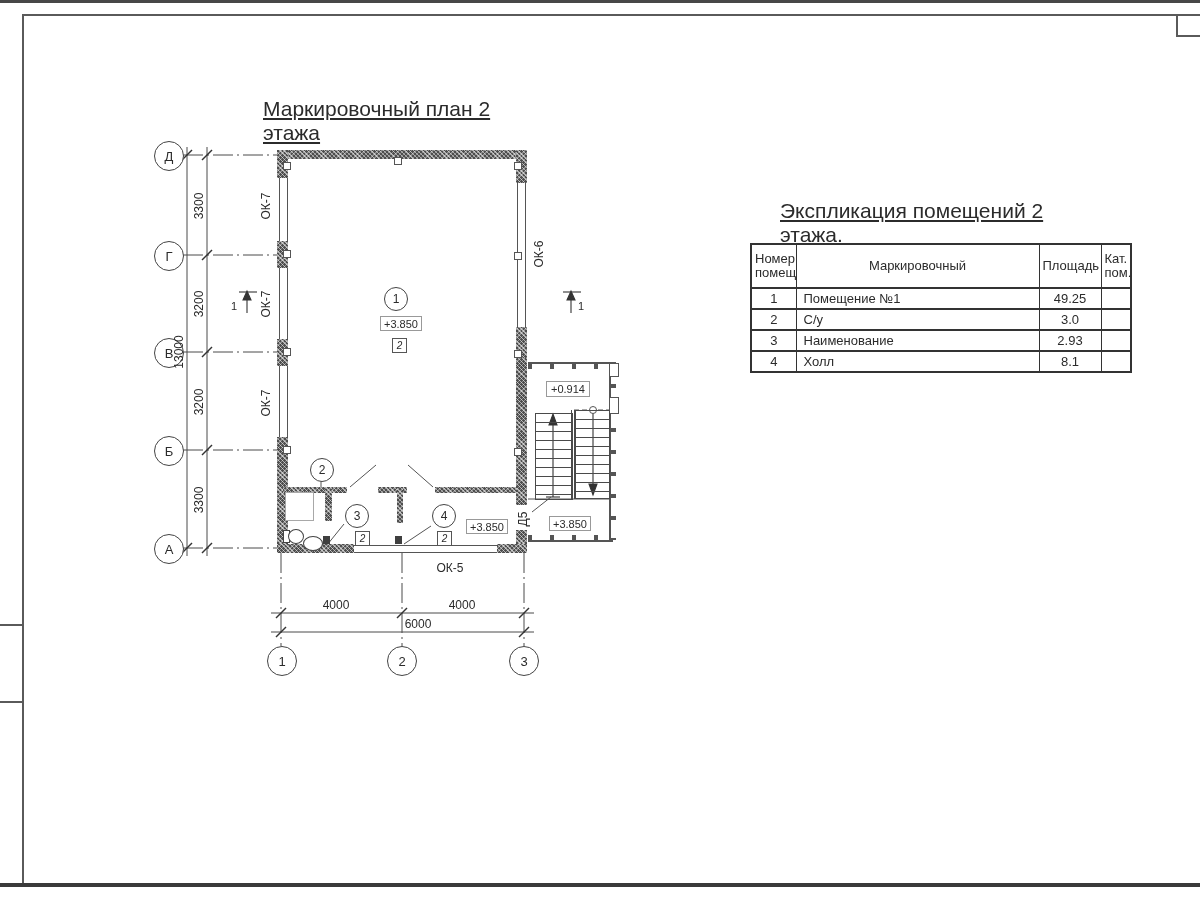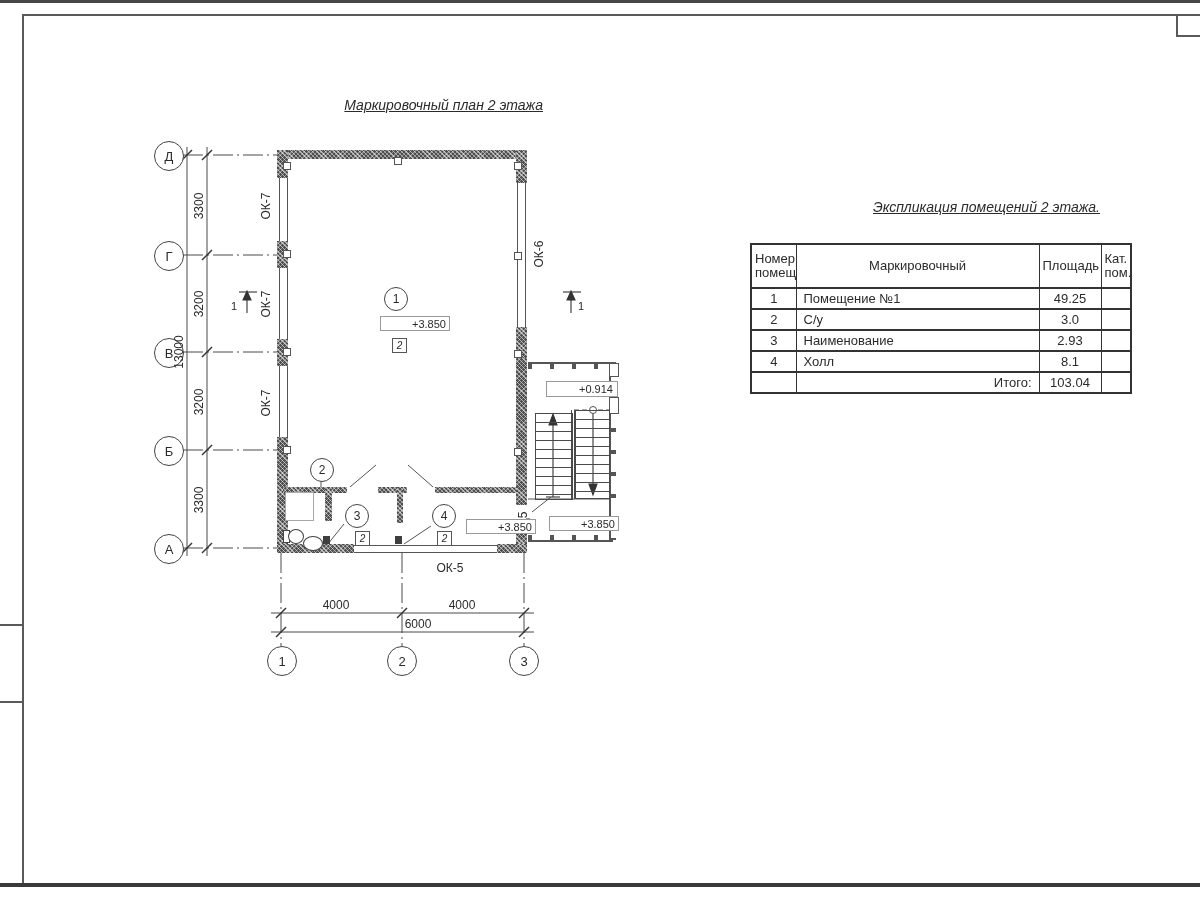--- a/index.html
+++ b/index.html
@@ -12,26 +12,26 @@
                      repeating-linear-gradient(-45deg,rgba(255,255,255,.35) 0 1px,transparent 1px 3px);}
   
   .winV{position:absolute;border-left:1.5px solid #555;border-right:1.5px solid #555;width:7px;}
   .winH{position:absolute;border-top:1.5px solid #555;border-bottom:1.5px solid #555;height:6px;}
   .tick{position:absolute;width:6px;height:6px;border:1px solid #555;background:#fff;}
   .circle{position:absolute;border:1.3px solid #444;border-radius:50%;background:#fff;
     display:flex;align-items:center;justify-content:center;font-size:13px;}
   .rcircle{width:22px;height:22px;font-size:12px;}
   .acircle{width:28px;height:28px;}
   .lvl{position:absolute;border:1px solid #999;background:#fff;font-size:11px;
-    display:flex;align-items:center;justify-content:center;padding-left:28px;}
+    display:flex;align-items:center;justify-content:center;}
   .fin{position:absolute;width:13px;height:13px;border:1px solid #555;background:#fff;
     font-style:italic;font-size:10px;display:flex;align-items:center;justify-content:center;}
   .vtext{position:absolute;transform:rotate(-90deg);text-align:center;font-size:12px;}
   .dimt{position:absolute;text-align:center;font-size:12px;}
-  .title{position:absolute;font-style:italic;font-size:14px;text-decoration:underline;text-align:right;}
+  .title{position:absolute;font-size:21px;text-decoration:underline;text-align:left;}
   .seclab{position:absolute;font-size:11px;}
   
   .lwH{position:absolute;height:5px;border-top:2px solid #555;
     background:repeating-linear-gradient(90deg,#555 0 4px,transparent 4px 22px);}
   .lwH.b{border-top:none;border-bottom:2px solid #555;}
   .lwV{position:absolute;width:5px;border-left:2px solid #555;
     background:repeating-linear-gradient(180deg,#555 0 4px,transparent 4px 22px);}
   .flight{position:absolute;border:1px solid #4a4a4a;
     background:repeating-linear-gradient(180deg,transparent 0 8px,#4a4a4a 8px 9px);}
   .pilaster{position:absolute;border:1.5px solid #555;background:#fff;}
@@ -248,20 +248,14 @@
     <td class="name">Наименование</td>
     <td>2.93</td>
     <td></td>
   </tr>
   <tr style="height:21px;">
     <td>4</td>
     <td class="name">Холл</td>
     <td>8.1</td>
     <td></td>
   </tr>
-  <tr style="height:21px;">
-    <td></td>
-    <td class="tot">Итого:</td>
-    <td>103.04</td>
-    <td></td>
-  </tr>
 </tbody>
   </table>
 
 </body></html>

